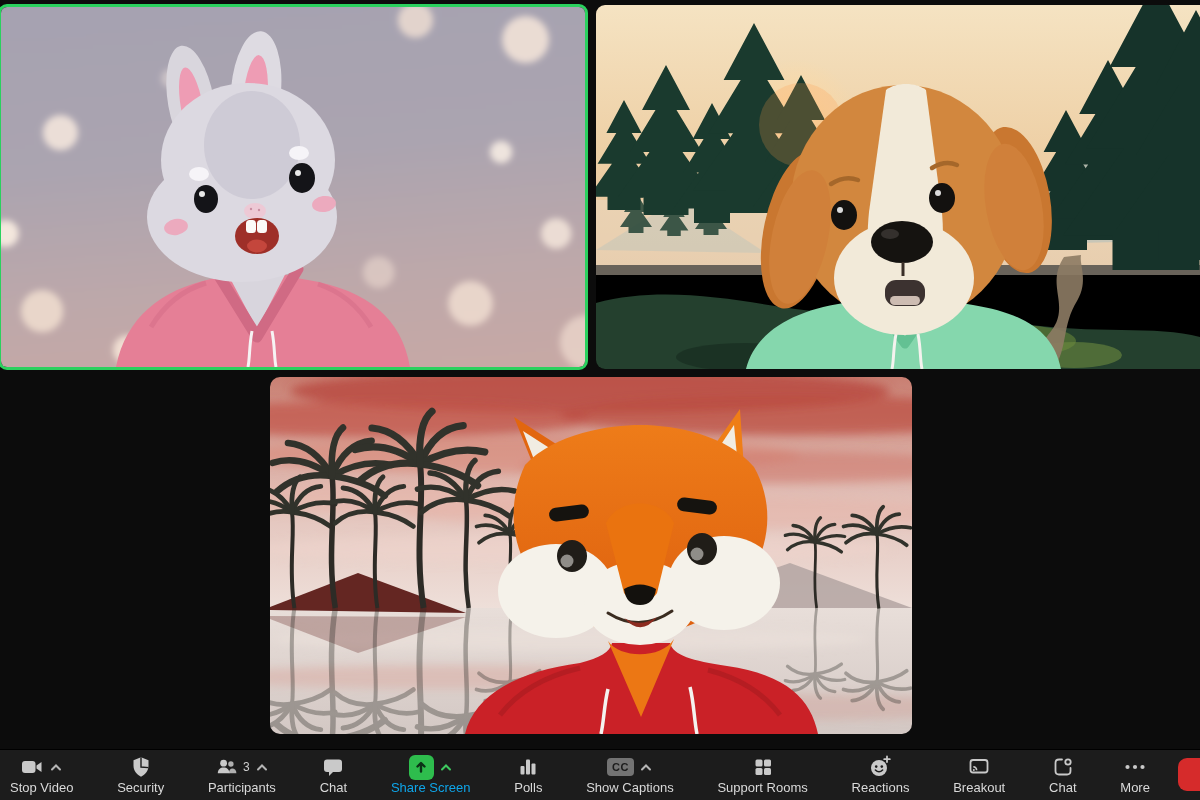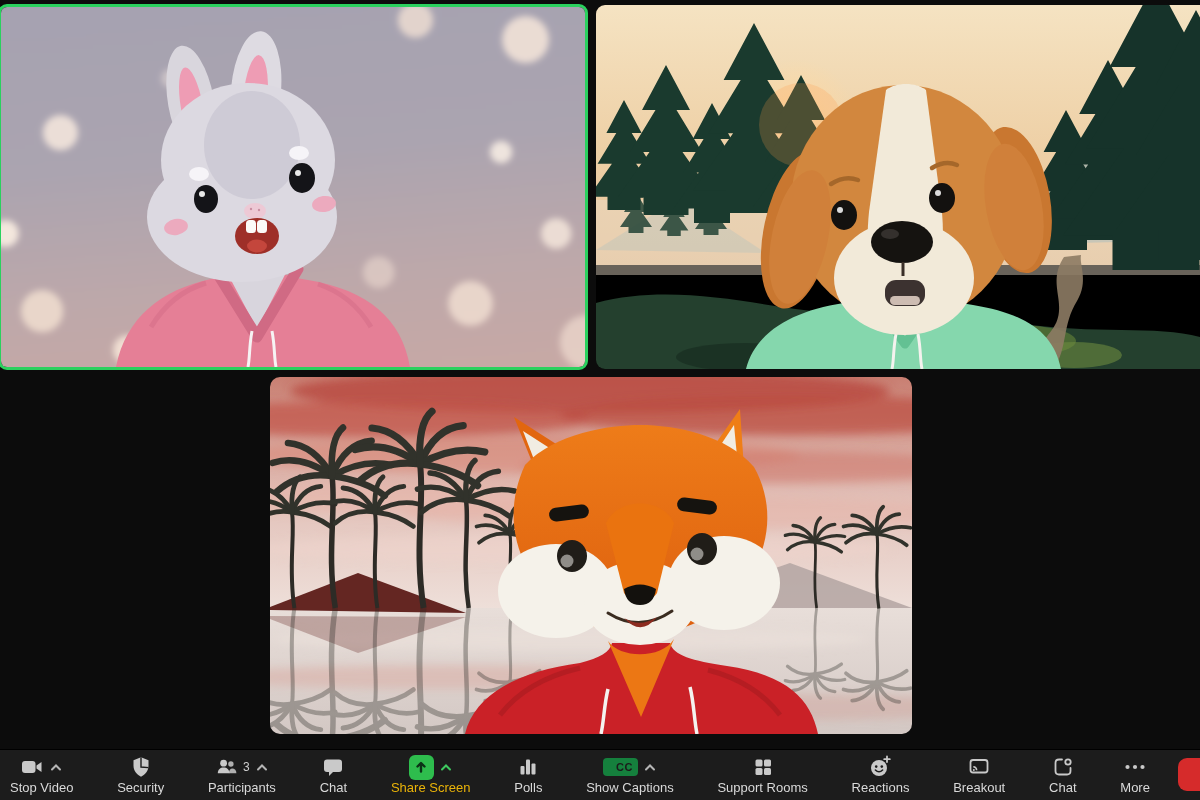--- a/index.html
+++ b/index.html
@@ -34,31 +34,31 @@
       linear-gradient(175deg,#a5a2b1 0%,#aba4b0 42%,#bda8aa 72%,#c9a9a4 100%);}
 
   
   .toolbar{position:absolute;left:0;bottom:0;width:1200px;height:50px;background:#1c1c1c;
            border-top:1px solid #000;display:flex;align-items:stretch;}
   .tb-items{display:flex;flex:1;justify-content:space-between;padding:0 2px 0 6px;margin-right:44px;}
   .tb-item{display:flex;flex-direction:column;align-items:center;justify-content:center;
            padding:3px 4px 4px;cursor:pointer;}
   .ico-row{height:24px;display:flex;align-items:center;gap:5px;}
   .tb-label{font-size:13px;line-height:13px;color:#d9d9d9;white-space:nowrap;margin-top:2px;}
-  .tb-label.green{color:#eab308;}
+  .tb-label.green{color:#0ea5e9;}
   .badge{font-size:12px;color:#cfcfcf;margin-left:-1px;}
   .share-box{width:25px;height:25px;border-radius:6px;background:#2ebd4d;display:flex;
              align-items:center;justify-content:center;}
   .mini-box{width:21px;height:21px;border-radius:5px;background:#c9c9c9;display:flex;
             align-items:center;justify-content:center;gap:3px;}
   .pause-bar{width:2.5px;height:9px;background:#1b1b1b;border-radius:1px;}
   .stop-sq{width:8px;height:8px;background:#1b1b1b;border-radius:1.5px;}
-  .cc-box{width:27px;height:18px;border-radius:4px;background:#15803d;color:#1b1b1b;
+  .cc-box{width:27px;height:18px;border-radius:4px;background:#737373;color:#1b1b1b;
           font-size:11px;font-weight:bold;display:flex;align-items:center;justify-content:center;
-          letter-spacing:.5px;padding-left:8px;}
+          letter-spacing:.5px;}
   .end-pill{position:absolute;right:-16px;top:8px;width:38px;height:33px;border-radius:9px;
             background:#d62b2b;cursor:pointer;}
   .ic{display:block;}
 </style>
 </head>
 <body>
 
 <div class="app">
 
   <div class="tile tile-bunny">

